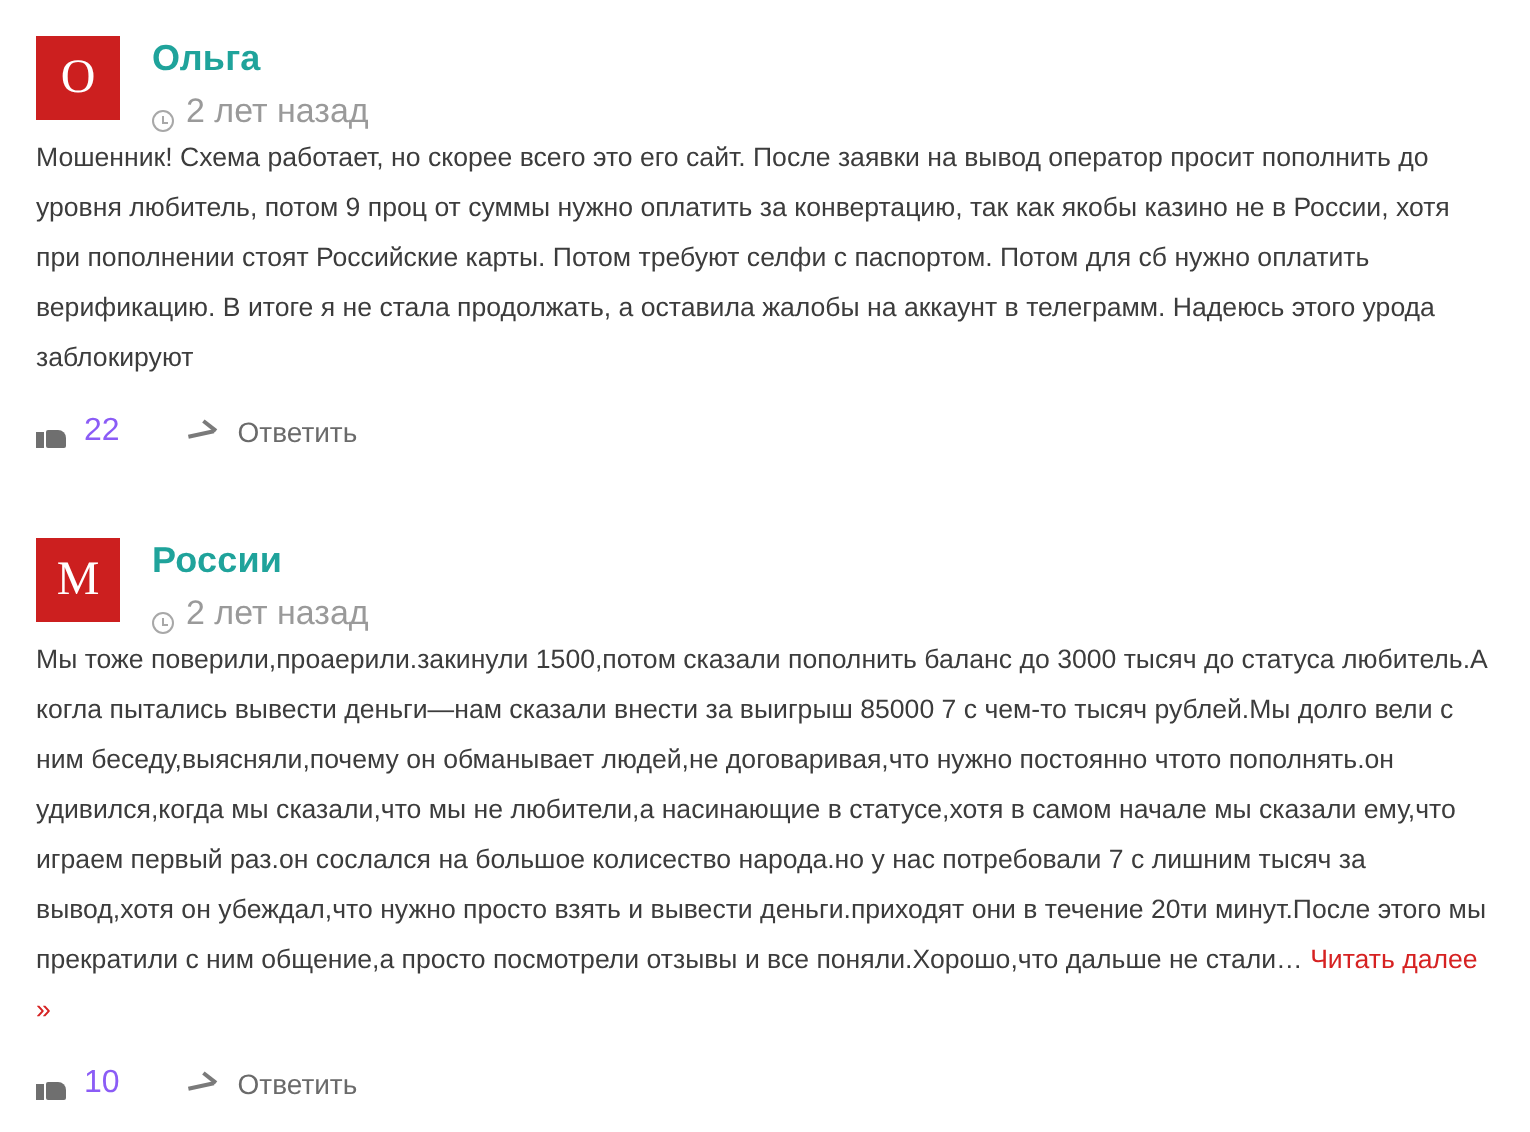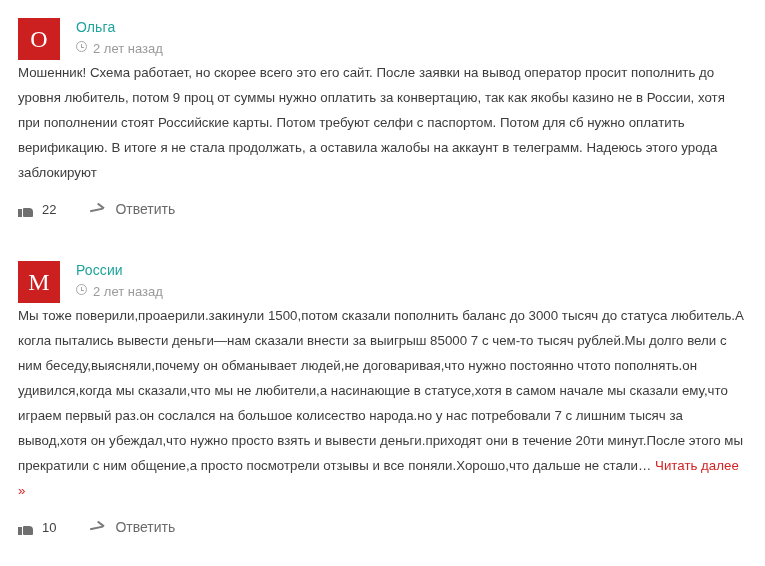--- a/index.html
+++ b/index.html
@@ -38,30 +38,30 @@
     text-align: center;
     font-family: "Liberation Serif", serif;
     flex: 0 0 auto;
   }
   .head-text {
     margin-left: 16px;
     padding-top: 1px;
   }
   .author {
     color: #1fa39b;
-    font-size: 14px;
-    font-weight: normal;
+    font-size: 18px;
+    font-weight: bold;
     letter-spacing: 0.1px;
   }
   .meta {
     margin-top: 6px;
     display: flex;
-    align-items: flex-start;
+    align-items: flex-end;
     color: #9a9a9a;
-    font-size: 13px;
+    font-size: 17px;
   }
   .clock-icon {
     display: inline-block;
     width: 11px;
     height: 11px;
     border: 1px solid #a8a8a8;
     border-radius: 50%;
     position: relative;
     margin-right: 6px;
     box-sizing: border-box;
@@ -125,22 +125,22 @@
     content: "";
     position: absolute;
     left: 5px;
     bottom: 0;
     width: 10px;
     height: 9px;
     background: #6f6f6f;
     border-radius: 1px 4px 1px 1px;
   }
   .likes {
-    font-size: 13px;
-    color: #404040;
+    font-size: 16px;
+    color: #8b5cf6;
   }
   .reply-icon {
     width: 16px;
     height: 13px;
     position: relative;
     margin-right: 9px;
     flex: 0 0 auto;
   }
   .reply-icon::before {
     content: "";

